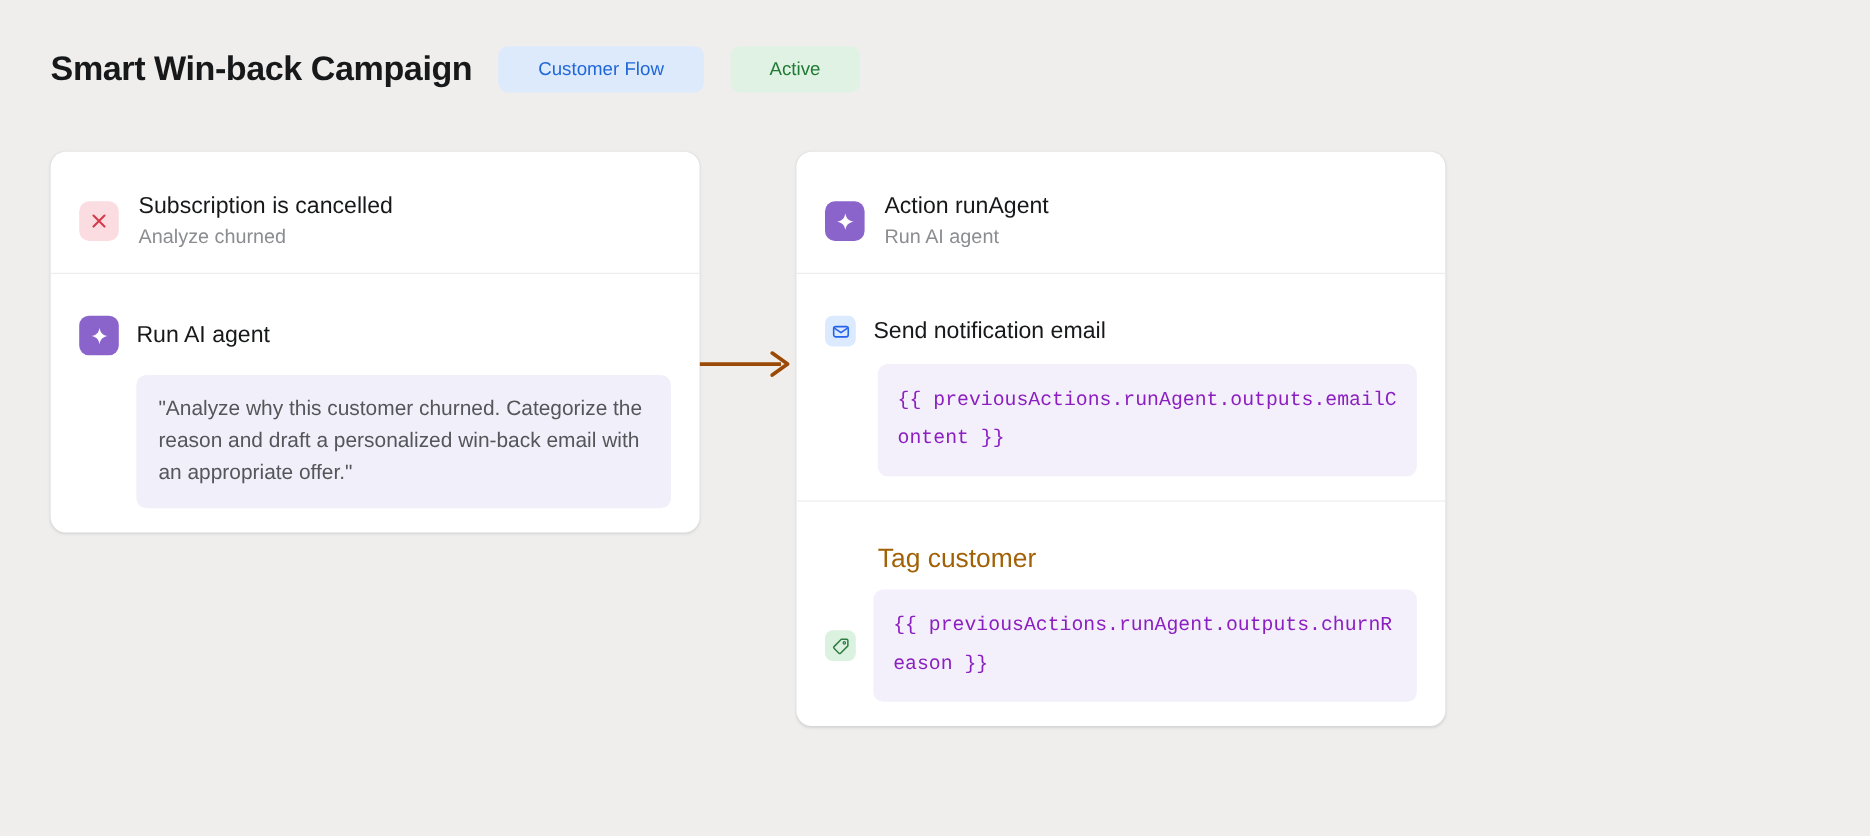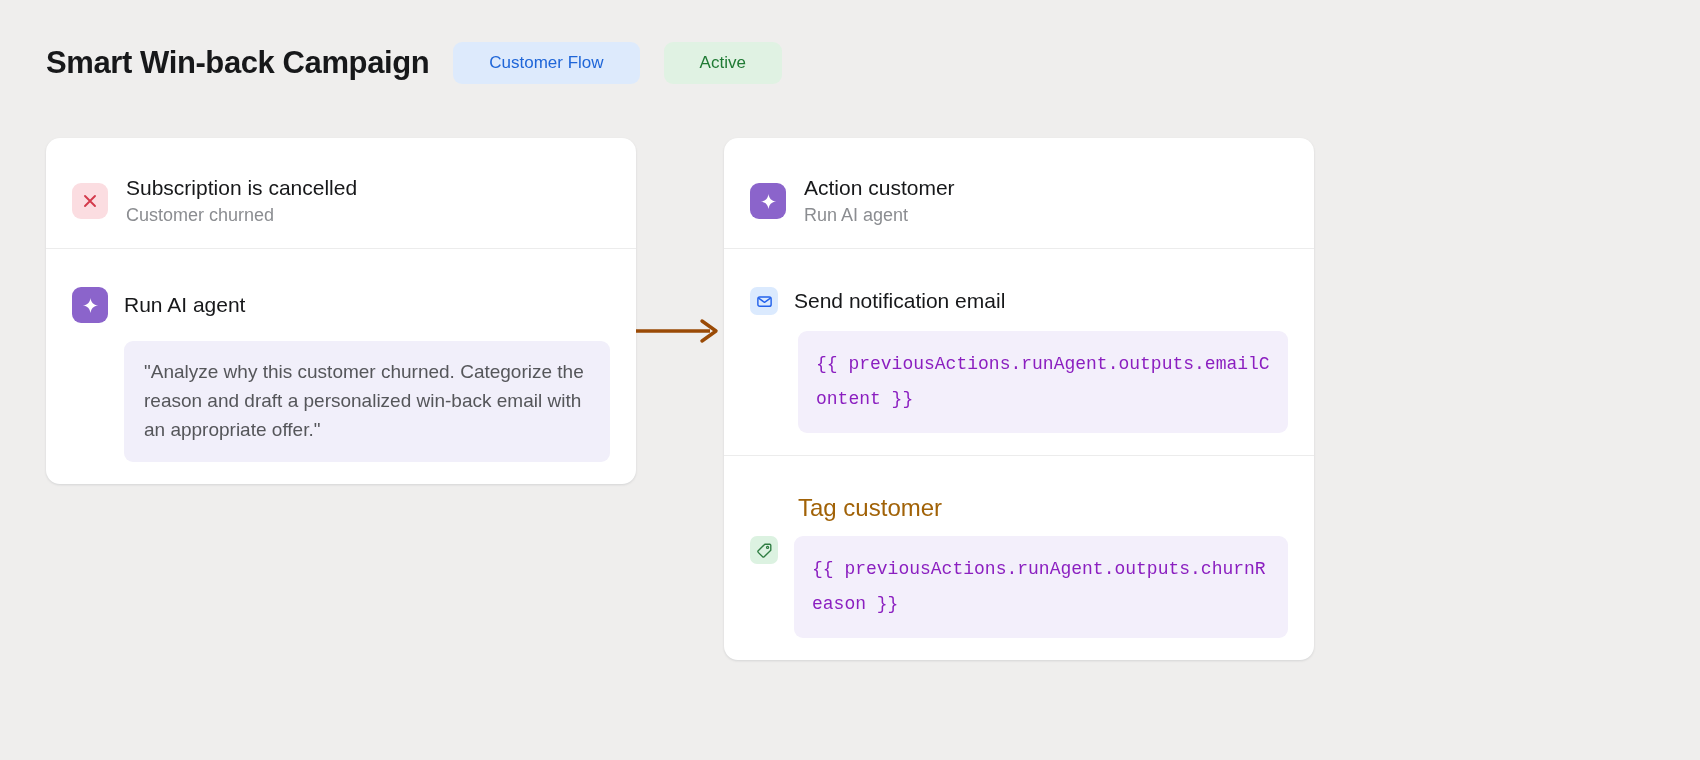--- a/index.html
+++ b/index.html
@@ -185,20 +185,21 @@
     font-size: 18px;
     line-height: 1.95;
     color: #8b1fc0;
     word-break: break-all;
   }
 
   .code-inset { margin-left: 48px; max-width: 530px; }
 
   .tag-row {
     display: flex;
+    align-items: center;
     gap: 16px;
   }
   .tag-row .code-block {
     margin-top: 0;
     flex: 1;
   }
 
   .tag-title {
     font-size: 24px;
     color: #a16207;
@@ -230,21 +231,21 @@
 
     <div class="card-section">
       <div class="node-head">
         <div class="icon-tile tile-red">
           <svg width="18" height="18" viewBox="0 0 18 18" fill="none" aria-hidden="true">
             <path d="M4 4 L14 14 M14 4 L4 14" stroke="#d33a4b" stroke-width="1.9" stroke-linecap="round"></path>
           </svg>
         </div>
         <div class="node-texts">
           <div class="node-title">Subscription is cancelled</div>
-          <div class="node-sub">Customer churned</div>
+          <div class="node-sub">Analyze churned</div>
         </div>
       </div>
     </div>
 
     <div class="card-section">
       <div class="action-row">
         <div class="icon-tile tile-purple">
           <svg width="19" height="19" viewBox="0 0 24 24" aria-hidden="true">
             <path d="M12 2.4 C12.9 8.3 15.7 11.1 21.6 12 C15.7 12.9 12.9 15.7 12 21.6 C11.1 15.7 8.3 12.9 2.4 12 C8.3 11.1 11.1 8.3 12 2.4 Z" fill="#ffffff"></path>
           </svg>
@@ -268,21 +269,21 @@
   <div class="card card-right">
 
     <div class="card-section">
       <div class="node-head">
         <div class="icon-tile tile-purple">
           <svg width="19" height="19" viewBox="0 0 24 24" aria-hidden="true">
             <path d="M12 2.4 C12.9 8.3 15.7 11.1 21.6 12 C15.7 12.9 12.9 15.7 12 21.6 C11.1 15.7 8.3 12.9 2.4 12 C8.3 11.1 11.1 8.3 12 2.4 Z" fill="#ffffff"></path>
           </svg>
         </div>
         <div class="node-texts">
-          <div class="node-title">Action customer</div>
+          <div class="node-title">Action runAgent</div>
           <div class="node-sub">Run AI agent</div>
         </div>
       </div>
     </div>
 
     <div class="card-section">
       <div class="action-row">
         <div class="icon-sm tile-blue">
           <svg width="17" height="17" viewBox="0 0 20 20" fill="none" aria-hidden="true">
             <rect x="2.2" y="4.6" width="15.6" height="11" rx="2.2" stroke="#2563eb" stroke-width="1.7"></rect>

